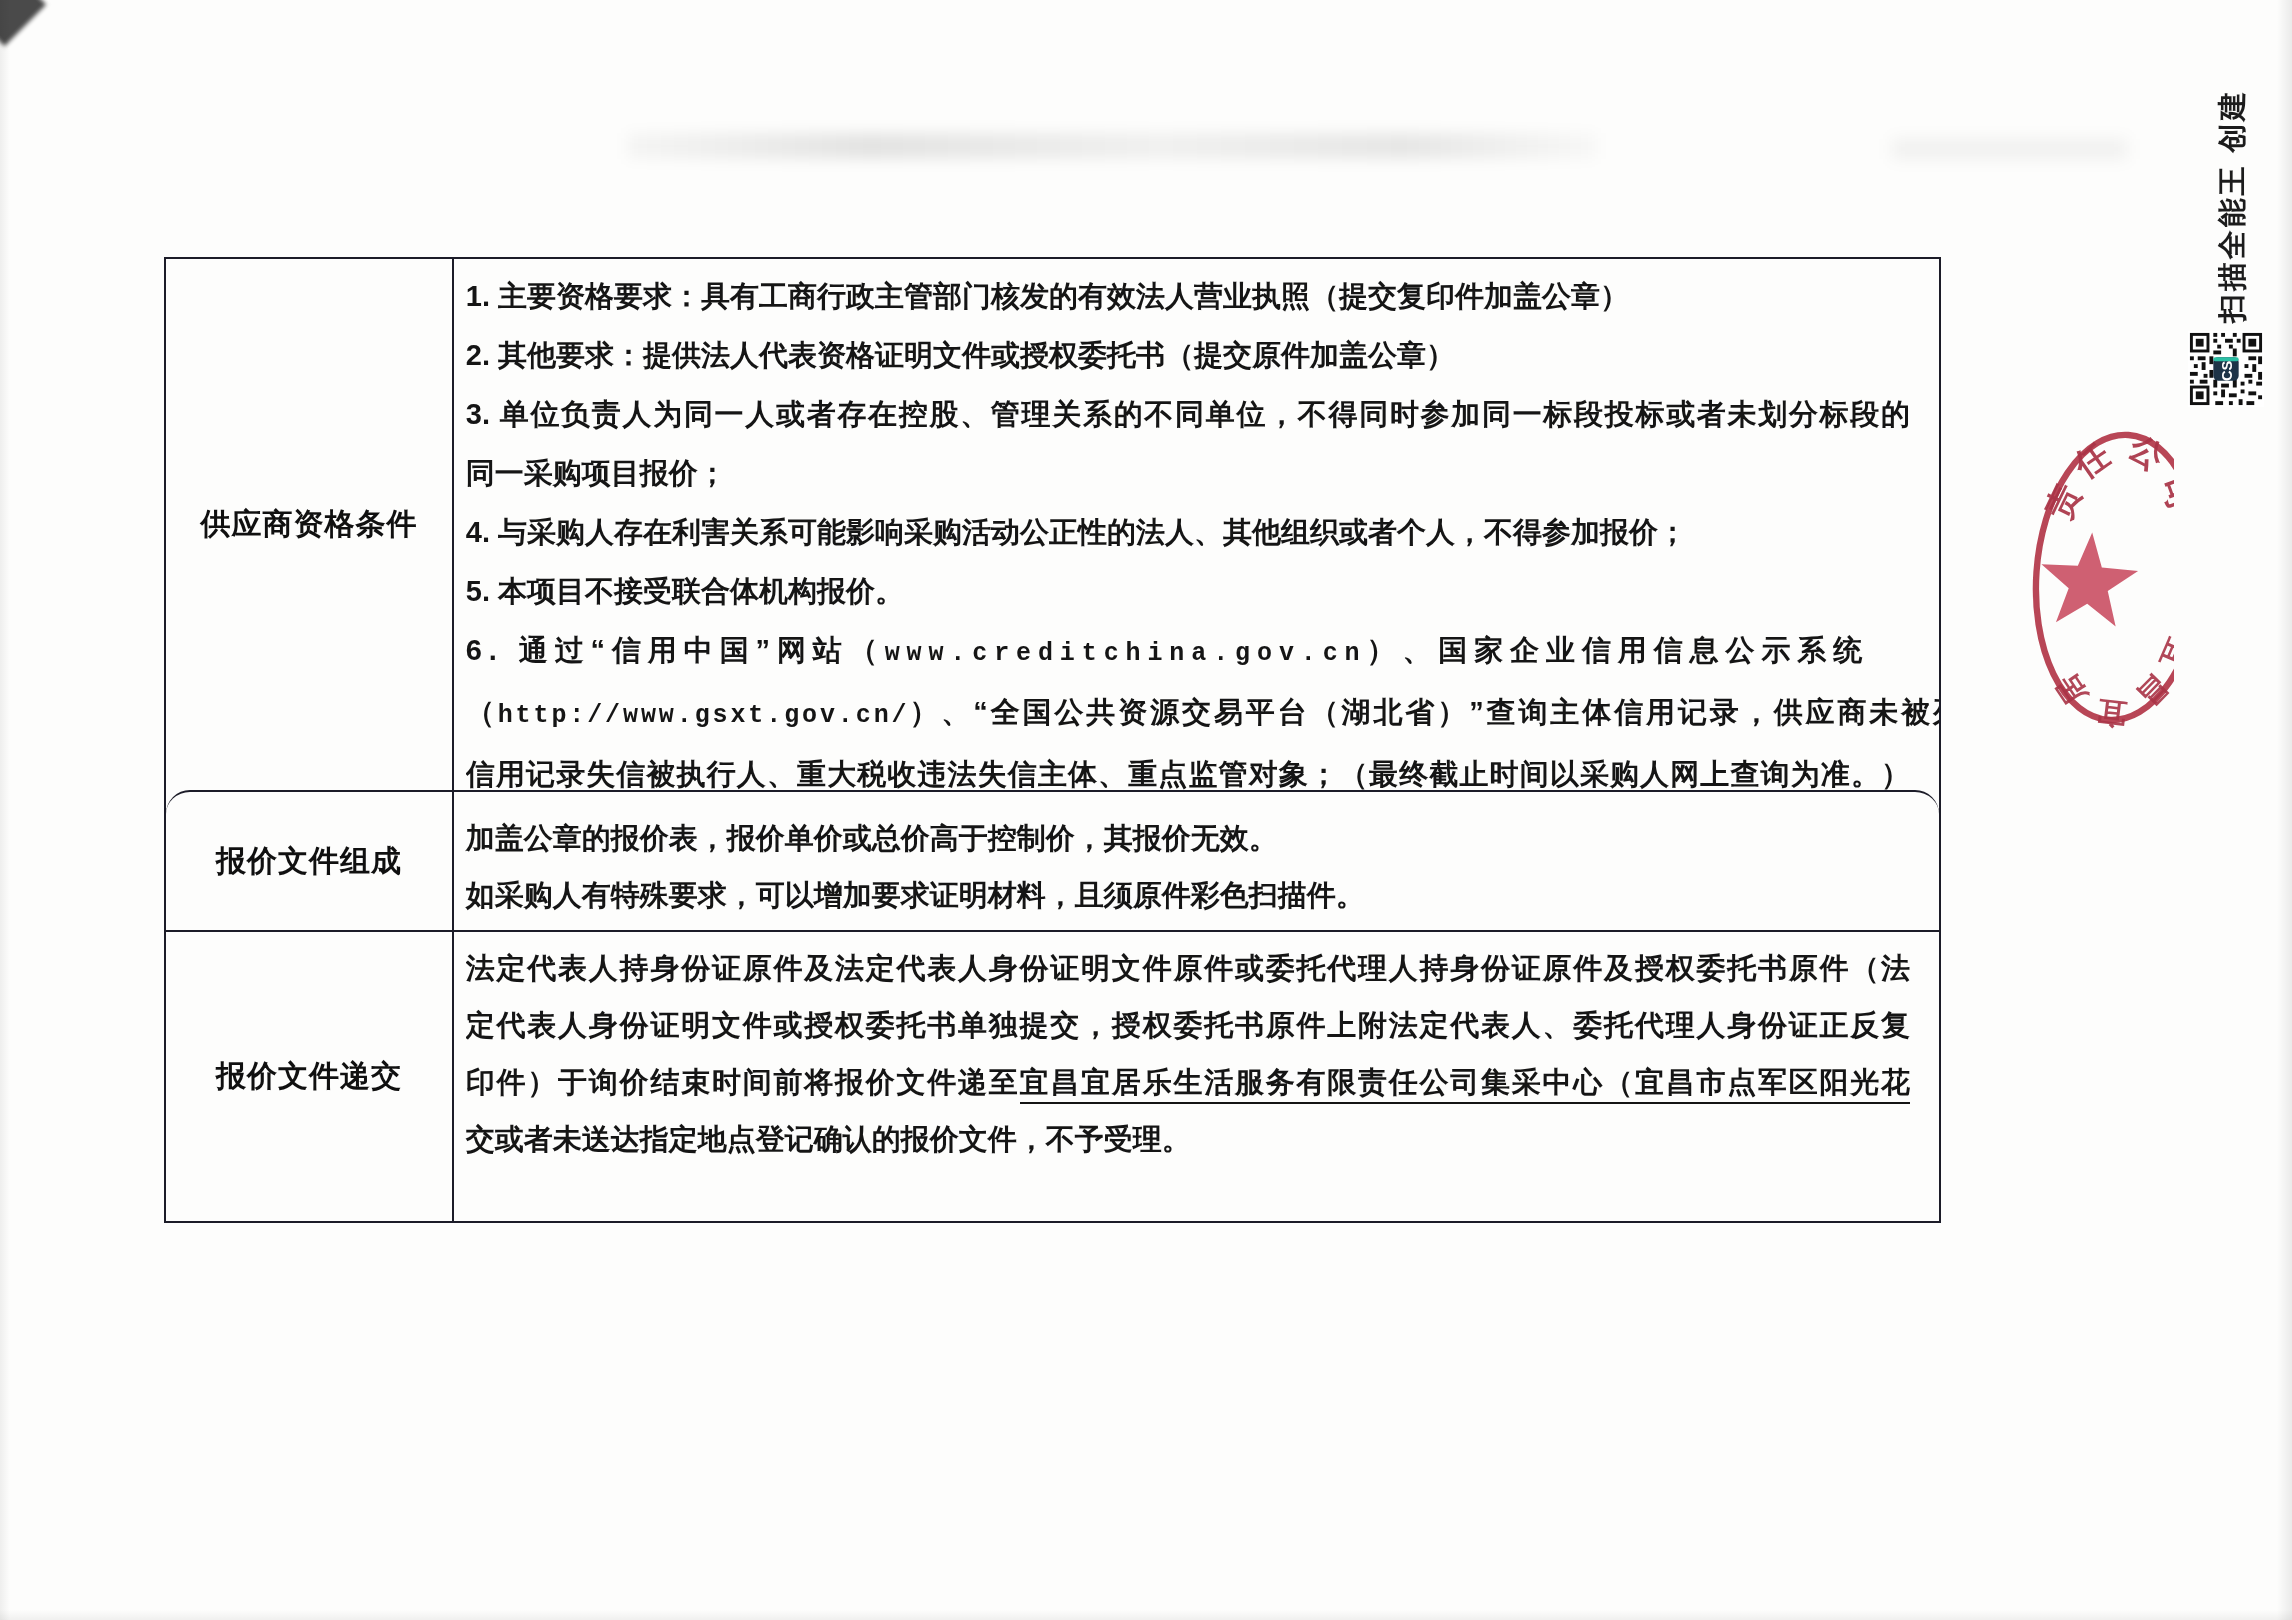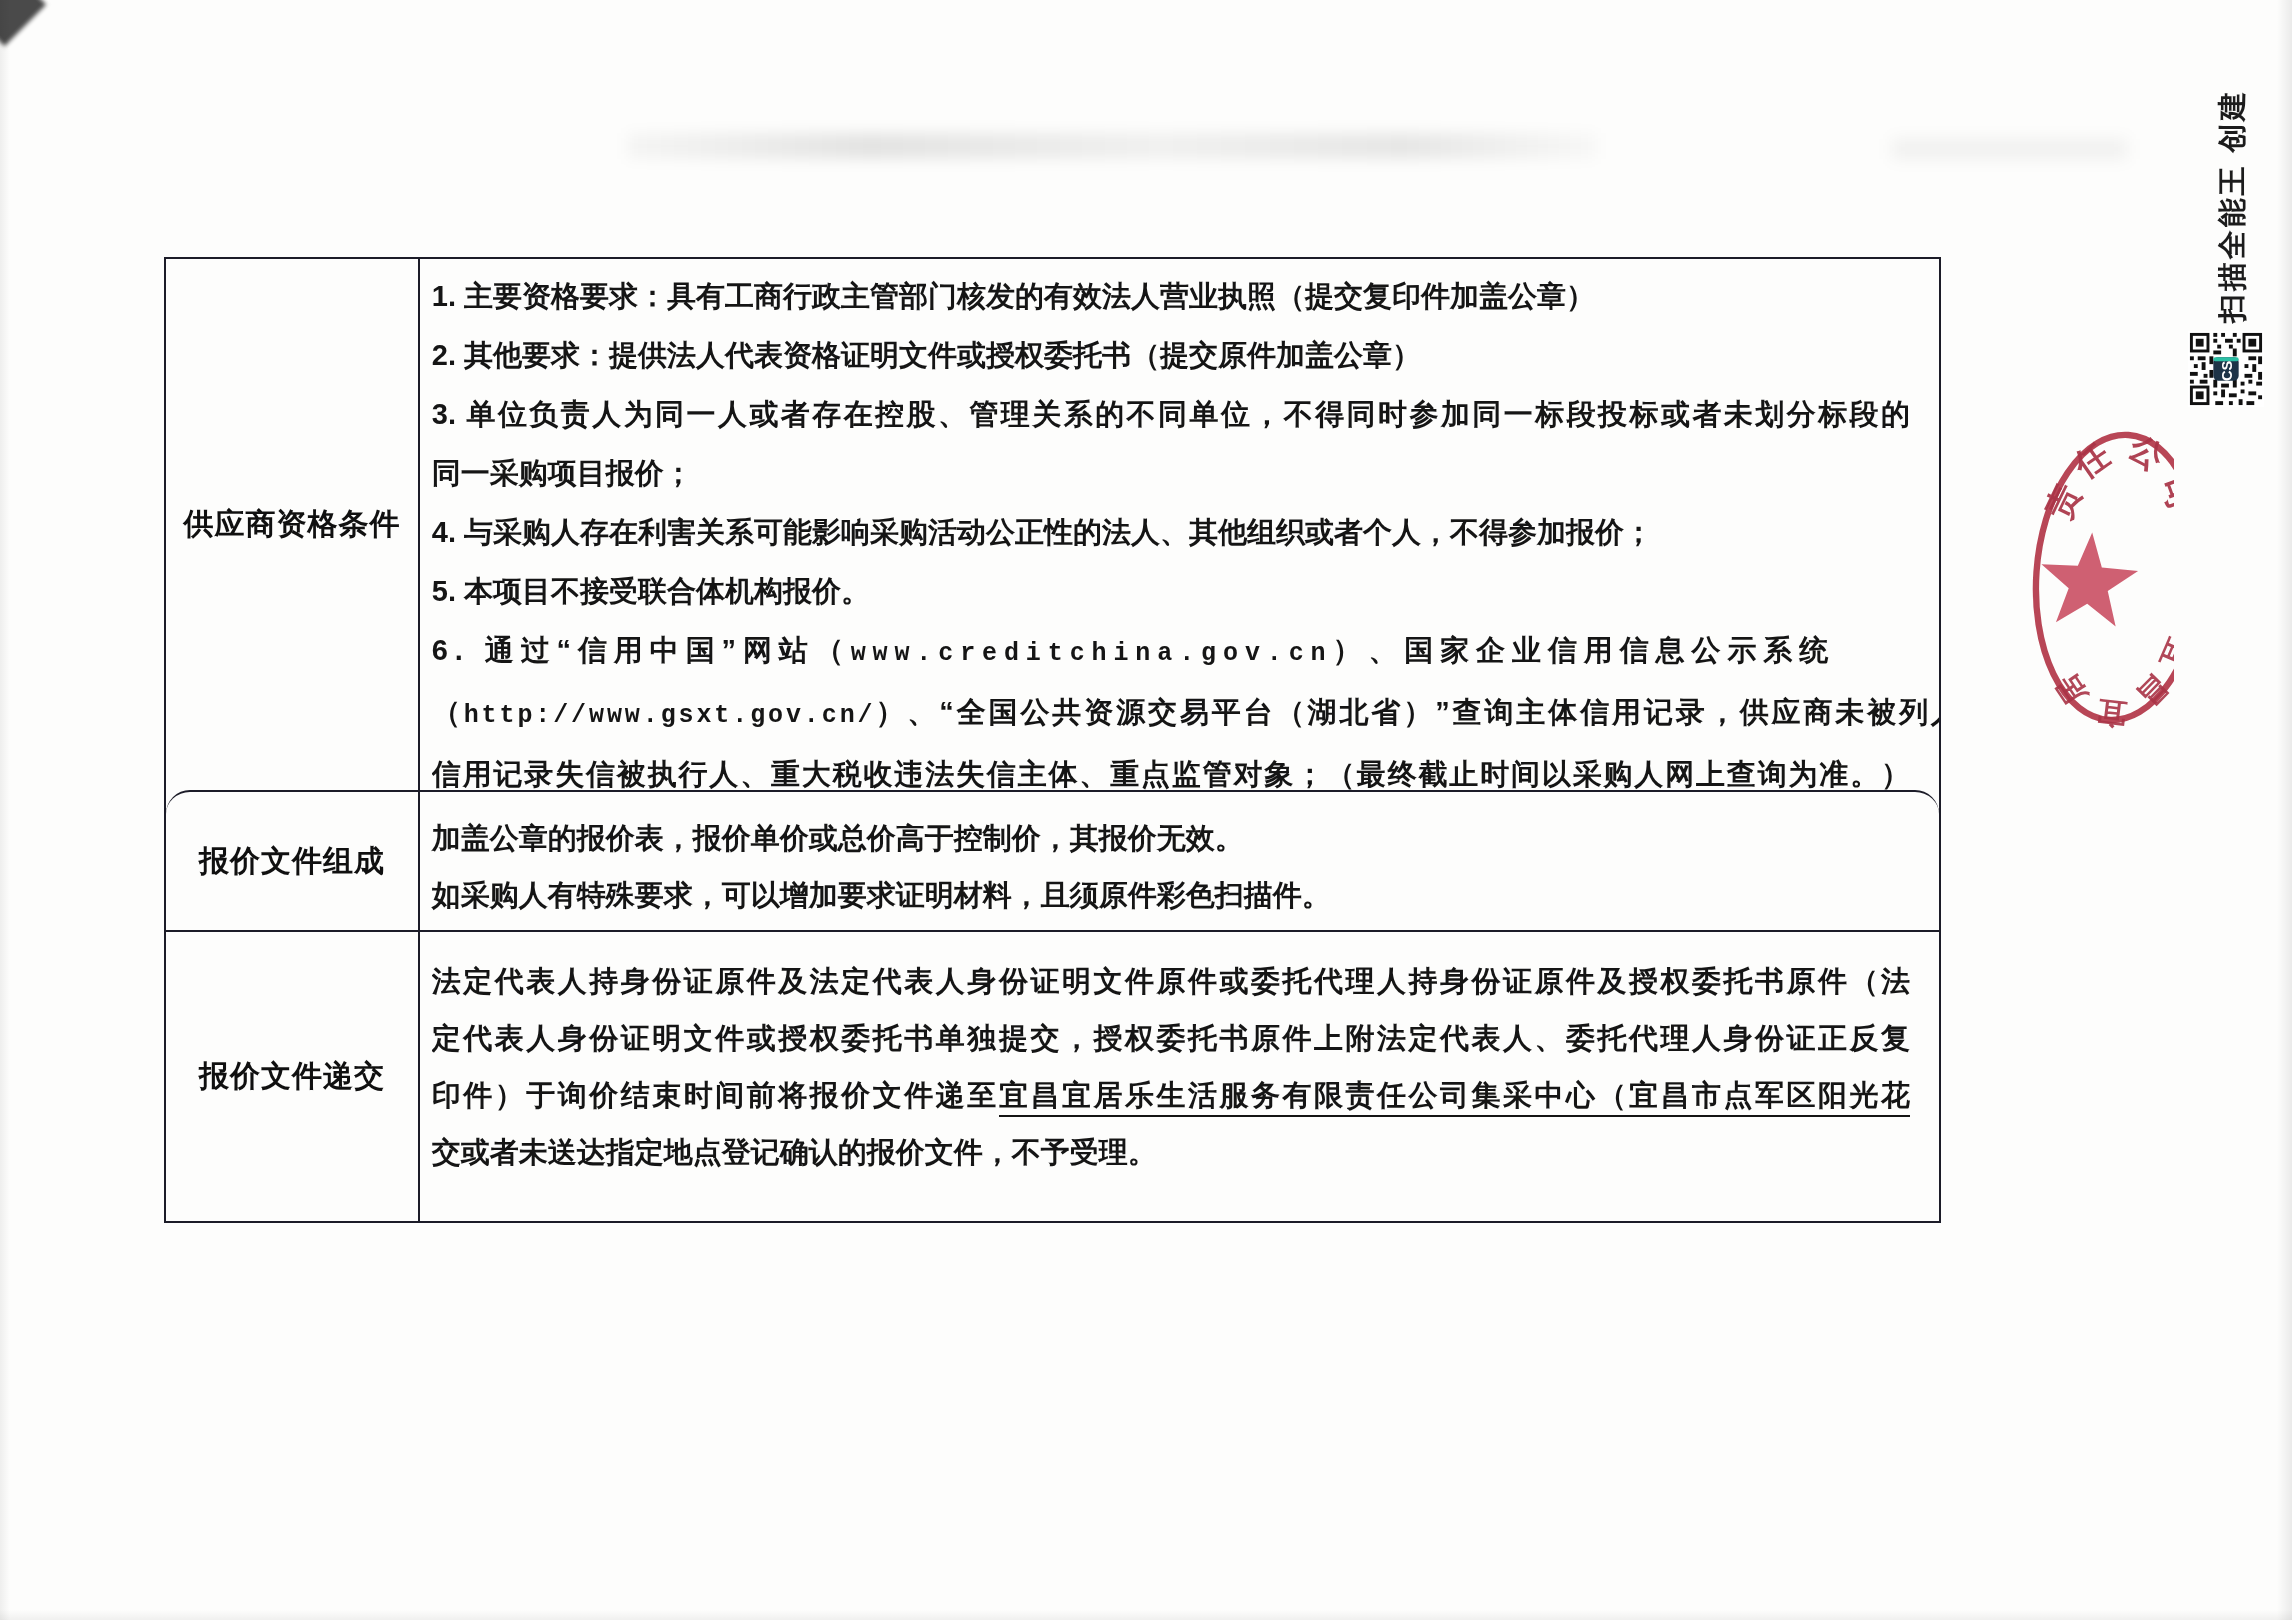--- a/index.html
+++ b/index.html
@@ -23,28 +23,28 @@
     position:absolute; left:164px; top:257px; width:1777px; height:966px;
     border:2.9px solid #1c1c28; box-sizing:border-box;
     display:flex; flex-direction:column;
   }
   .trow{display:flex; box-sizing:border-box;}
   .trow + .trow{border-top:2.9px solid #1c1c28;}
   .trow.r0{height:531px;}
   .trow.r1{height:140px;border-radius:24px;}
   .trow.r2{flex:1;}
   .tlabel{
-    width:254px; border-right:2.9px solid #1c1c28; box-sizing:border-box;
+    width:288px; border-right:2.9px solid #1c1c28; box-sizing:border-box;
     display:flex; align-items:center; justify-content:center;
     font-size:30px; font-weight:700; letter-spacing:1px; color:#101010;
   }
   .tcontent{flex:1; box-sizing:border-box; padding:0 29px 0 11.8px; font-size:29px; font-weight:600; color:#151515; overflow:hidden;}
   .r0 .tcontent{padding-top:7.8px;  line-height:59px;}
   .r1 .tcontent{padding-top:18px; line-height:57px;}
-  .r2 .tcontent{padding-top:21px;  line-height:57px;}
+  .r2 .tcontent{padding-top:8px;  line-height:57px;}
   .line{white-space:nowrap;}
   .line.fill{white-space:normal; text-align:justify; text-align-last:justify; text-justify:inter-character; height:57px; overflow:hidden;}
   .r0 .line.fill{height:59px;}
   .line .u{border-bottom:2.9px solid #141414; padding-bottom:3.9px;}
   .line .mono{font-family:"Liberation Mono", monospace; font-size:25px; font-weight:700;margin-top:16px;}
 
   
   .stamp{position:absolute; left:2000px; top:421px; width:174px; height:316px; overflow:hidden; pointer-events:none;}
   .stamp svg{position:absolute; left:0; top:0; transform:rotate(4deg);}
 

